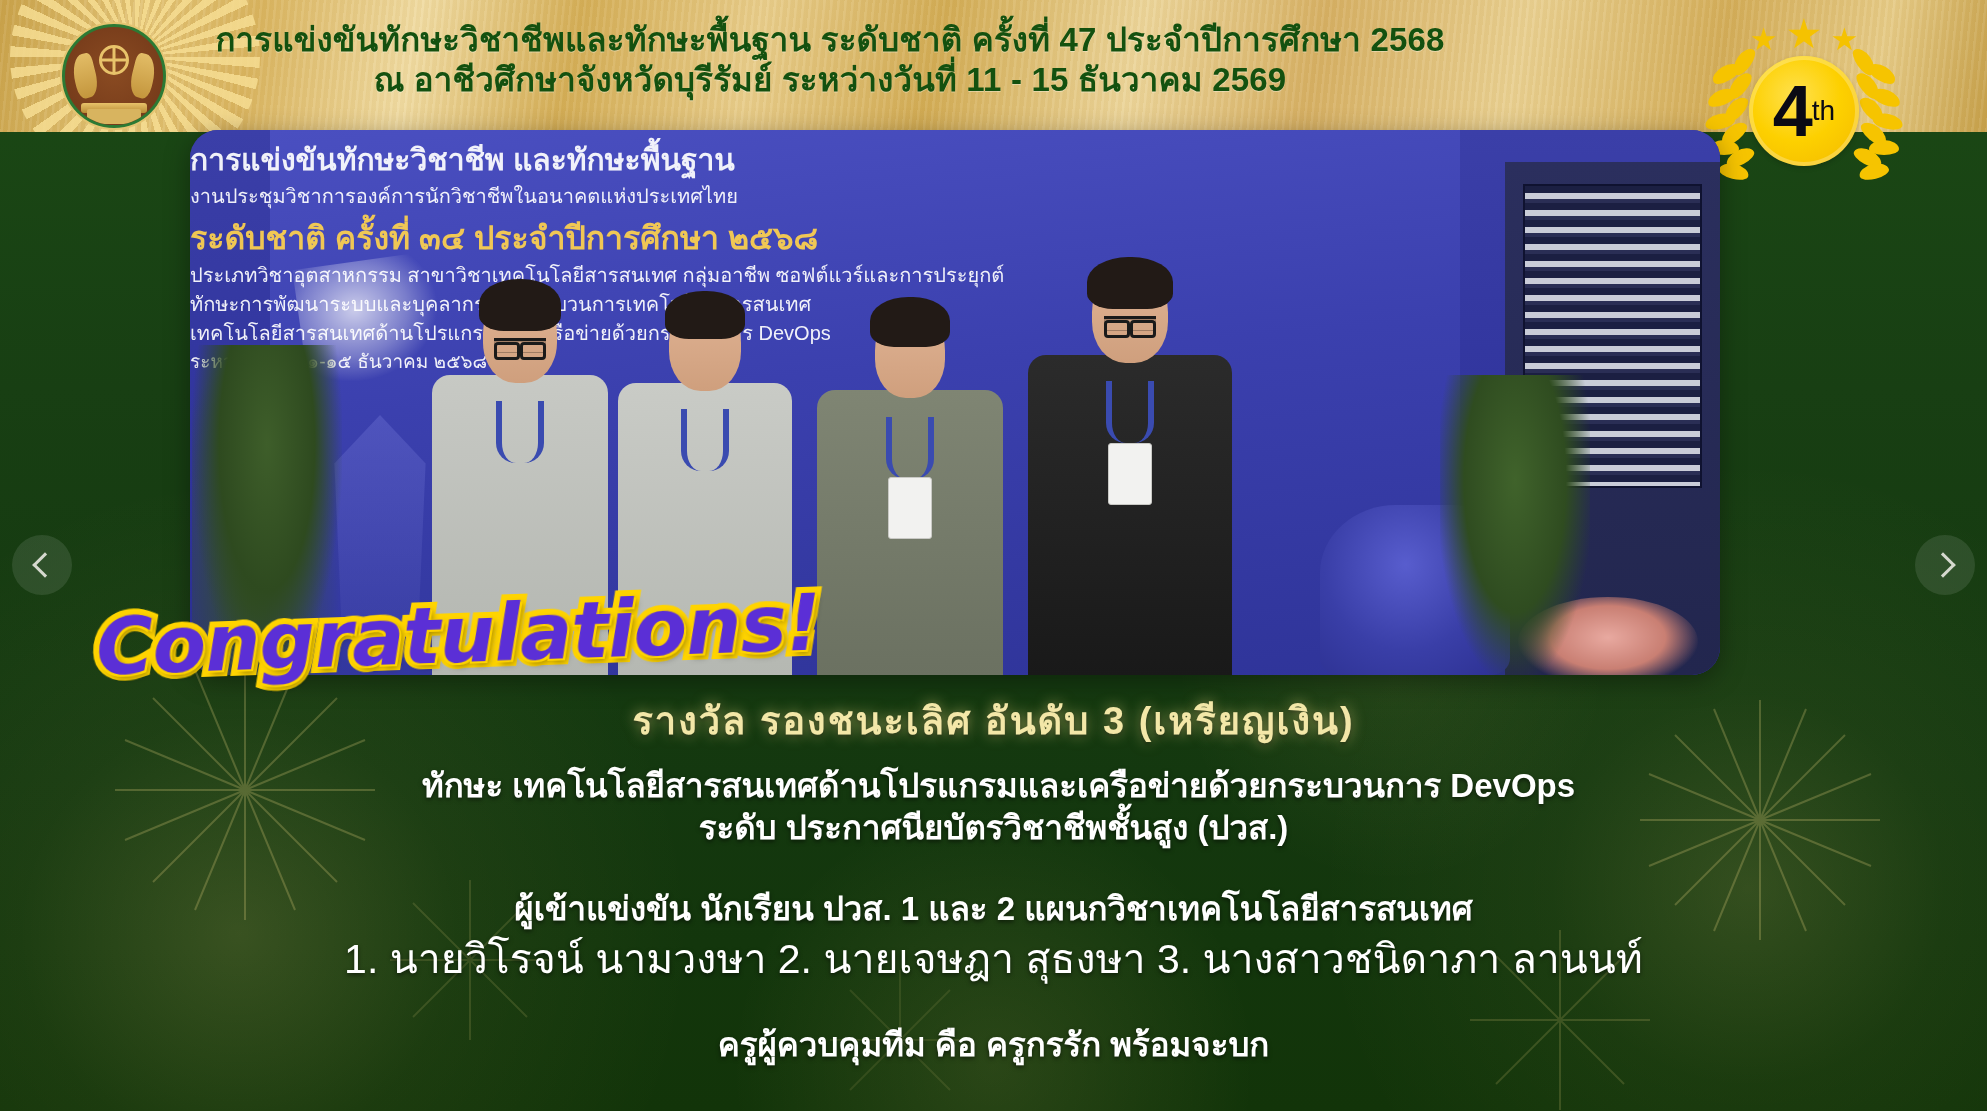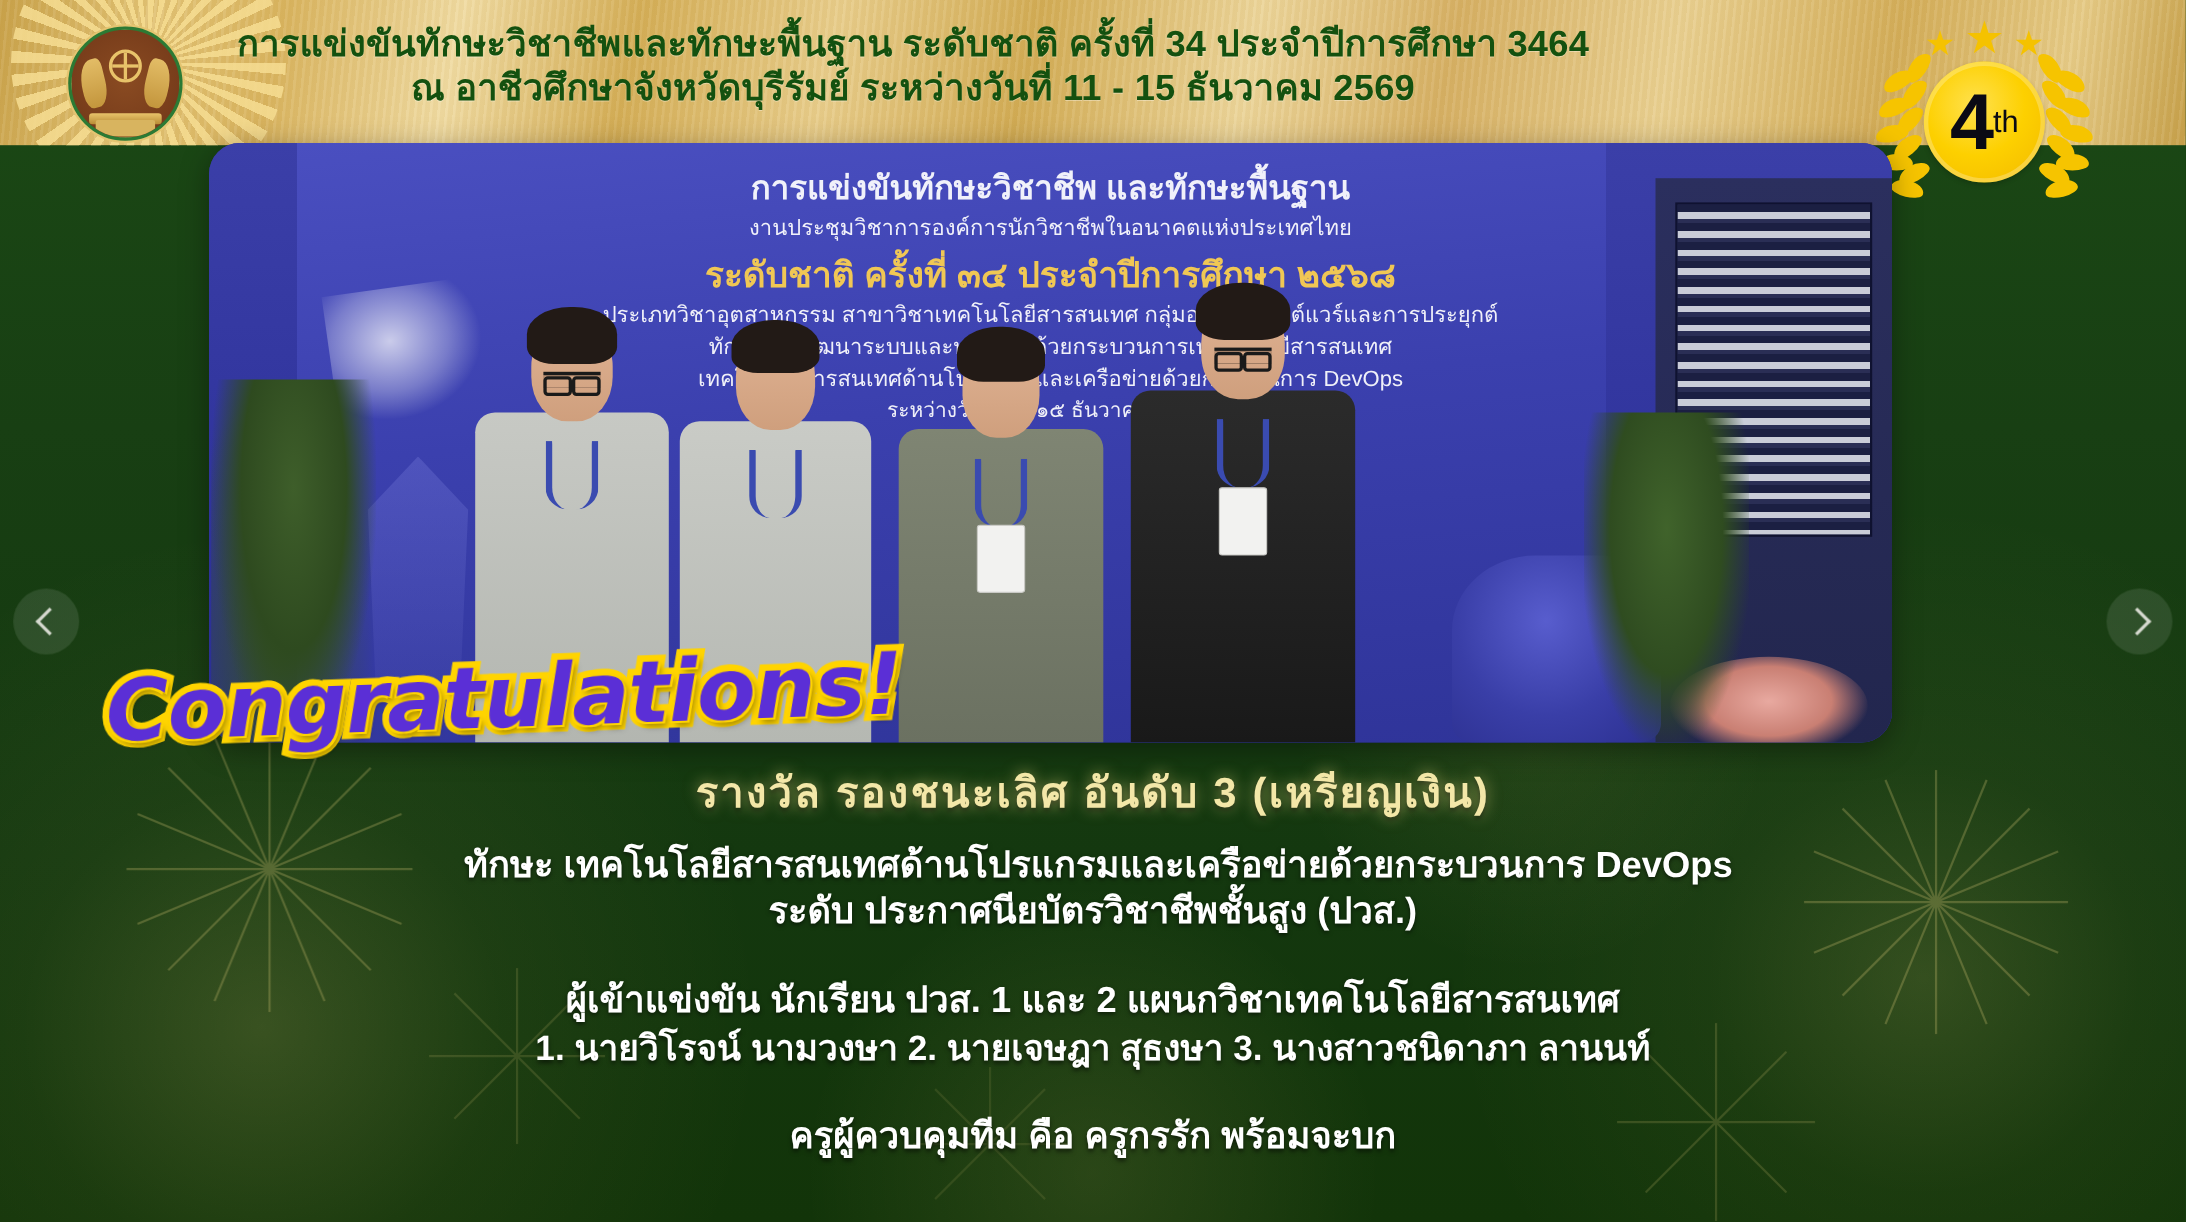--- a/index.html
+++ b/index.html
@@ -169,22 +169,22 @@
     background:
       linear-gradient(180deg, #3b3fa8 0%, #3337a0 40%, #2a2e92 100%);
   }
   .stage-banner {
     position: absolute;
     left: 80px; top: 0; right: 260px; bottom: 0;
     background: linear-gradient(175deg,#4a4fc0 0%, #3b40ae 45%, #2f3499 100%);
   }
   .stage-text {
     position: absolute; left: 0; right: 0; top: 8px;
-    text-align: center; color: #ffffff; opacity: .92;
-    line-height: 1.45; pointer-events: none; margin-top: 12px;
+    color: #ffffff; opacity: .92;
+    line-height: 1.45; pointer-events: none;
   }
   .stage-text .l1 { font-size: 30px; font-weight: bold; }
   .stage-text .l2 { font-size: 20px; }
   .stage-text .l3 { font-size: 32px; color: #ffd34d; font-weight: bold; margin-top: 4px; }
   .stage-text .l4 { font-size: 20px; }
   .stage-text .l5 { font-size: 20px; }
   .stage-text .l6 { font-size: 20px; }
   .stage-text .l7 { font-size: 19px; }
 
   .crane {
@@ -305,21 +305,21 @@
     text-shadow: 0 0 14px rgba(255,230,140,0.55), 0 2px 4px rgba(0,0,0,0.5);
   }
   .detail-block {
     position: absolute; left: 0; right: 0; top: 765px;
     text-align: center; z-index: 15; color: #ffffff;
   }
   .d-skill { font-size: 33px; font-weight: bold; line-height: 1.28; text-shadow: 0 2px 4px rgba(0,0,0,0.55); padding-left: 10px; }
   .d-level { font-size: 33px; font-weight: bold; line-height: 1.28; text-shadow: 0 2px 4px rgba(0,0,0,0.55); }
   .d-gap   { height: 38px; }
   .d-part  { font-size: 33px; font-weight: bold; line-height: 1.35; text-shadow: 0 2px 4px rgba(0,0,0,0.55); }
-  .d-names { font-size: 32px; font-weight: bold; line-height: 1.35; text-shadow: 0 2px 4px rgba(0,0,0,0.55); }
+  .d-names { font-size: 41px; font-weight: normal; line-height: 1.35; text-shadow: 0 2px 4px rgba(0,0,0,0.55); }
   .d-gap2  { height: 36px; }
   .d-teach { font-size: 33px; font-weight: bold; line-height: 1.35; text-shadow: 0 2px 4px rgba(0,0,0,0.55); }
 
   
   .nav-arrow {
     position: absolute; top: 535px;
     width: 60px; height: 60px; border-radius: 50%;
     background: rgba(255,255,255,0.10);
     display: flex; align-items: center; justify-content: center;
     cursor: pointer; z-index: 30;
@@ -408,21 +408,21 @@
 <div class="banner">
   <div class="sunburst"></div>
   <div class="emblem">
     <div class="nagaL"></div>
     <div class="nagaR"></div>
     <div class="wheel"></div>
     <div class="base"></div>
     <div class="plaque"></div>
   </div>
   <div class="banner-text">
-    <div class="banner-line">การแข่งขันทักษะวิชาชีพและทักษะพื้นฐาน  ระดับชาติ ครั้งที่ 34 ประจำปีการศึกษา 3464</div>
+    <div class="banner-line">การแข่งขันทักษะวิชาชีพและทักษะพื้นฐาน  ระดับชาติ ครั้งที่ 47 ประจำปีการศึกษา 2568</div>
     <div class="banner-line">ณ อาชีวศึกษาจังหวัดบุรีรัมย์ ระหว่างวันที่ 11 - 15  ธันวาคม 2569</div>
   </div>
 </div>
 
 <div class="badge-wrap">
   <div class="stars">
     <span class="star-glyph">★</span>
     <span class="star-glyph big">★</span>
     <span class="star-glyph">★</span>
   </div>

